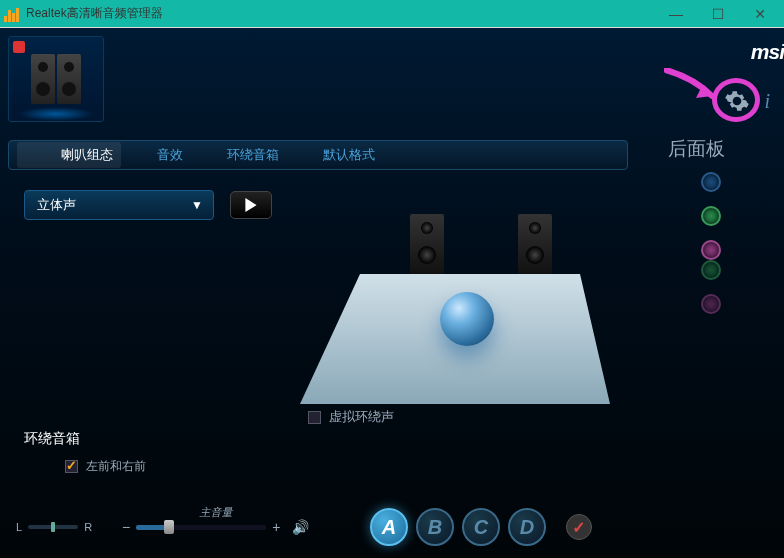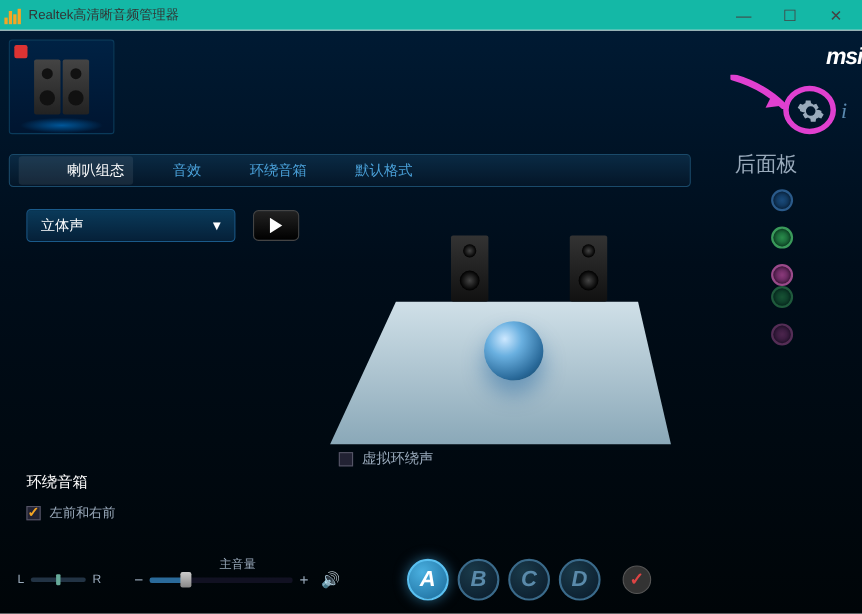--- a/index.html
+++ b/index.html
@@ -60,31 +60,31 @@
 .floor { position: absolute; bottom: 0; left: 0; width: 100%; height: 130px; }
 .spk3d { position: absolute; width: 34px; height: 60px; background: linear-gradient(180deg, #333 0%, #111 100%); border-radius: 2px; }
 .spk3d::before, .spk3d::after { content: ""; position: absolute; left: 50%; transform: translateX(-50%); border-radius: 50%; background: radial-gradient(circle, #444 0%, #000 70%); }
 .spk3d::before { width: 12px; height: 12px; top: 8px; }
 .spk3d::after { width: 18px; height: 18px; bottom: 10px; }
 .spk3d.l { left: 110px; top: 0; }
 .spk3d.r { left: 218px; top: 0; }
 .orb { position: absolute; left: 140px; top: 78px; width: 54px; height: 54px; border-radius: 50%; background: radial-gradient(circle at 35% 30%, #cde8ff 0%, #6ab0e0 30%, #2a6a9a 70%, #0a3a5a 100%); box-shadow: 0 12px 20px rgba(0,80,150,0.4); }
 
 .section-title { color: #fff; font-size: 14px; margin-top: 210px; margin-bottom: 10px; }
-.chk-row { display: flex; align-items: center; gap: 8px; margin-bottom: 8px; color: #9ab; font-size: 12px; }
+.chk-row { display: flex; align-items: center; gap: 8px; margin-bottom: 8px; color: #9ab; font-size: 12px; margin-left: 41px; }
 .chk { width: 13px; height: 13px; border: 1px solid #556; background: #223; cursor: pointer; position: relative; }
 .chk.checked::after { content: "✓"; position: absolute; top: -3px; left: 0; color: #f5a623; font-size: 13px; font-weight: bold; }
 .virtual-surround { position: absolute; left: 308px; top: 380px; display: flex; align-items: center; gap: 8px; color: #9ab; font-size: 13px; text-align: center; }
 
 .bottom-bar { position: absolute; bottom: 12px; left: 16px; right: 16px; display: flex; align-items: center; }
 .balance { display: flex; align-items: center; gap: 6px; color: #9ab; font-size: 11px; }
 .bal-track { width: 50px; height: 4px; background: #234; border-radius: 2px; position: relative; }
 .bal-thumb { position: absolute; left: 50%; top: -3px; transform: translateX(-50%); width: 4px; height: 10px; background: #6a9; border-radius: 1px; }
 .vol { margin-left: 30px; position: relative; }
-.vol-label { position: absolute; top: -14px; left: 50%; transform: translateX(-50%); color: #9ab; font-size: 11px; white-space: nowrap; }
+.vol-label { position: absolute; top: -14px; left: 50%; transform: translateX(-50%); color: #9ab; font-size: 11px; white-space: nowrap; font-style: italic; }
 .vol-row { display: flex; align-items: center; gap: 6px; }
 .vol-track { width: 130px; height: 5px; background: linear-gradient(90deg, #2a6a9a 0%, #2a6a9a 25%, #112 25%, #112 100%); border-radius: 2px; position: relative; }
 .vol-thumb { position: absolute; left: 25%; top: -5px; width: 10px; height: 14px; background: linear-gradient(180deg, #ccc 0%, #888 100%); border-radius: 2px; transform: translateX(-50%); }
 .vol-sym { color: #9ab; font-size: 14px; }
 .sound-icon { color: #9ab; font-size: 14px; margin-left: 6px; cursor: pointer; }
 
 .letter-btns { display: flex; gap: 8px; margin-left: 60px; }
 .lbtn { width: 38px; height: 38px; border-radius: 50%; display: flex; align-items: center; justify-content: center; font-size: 20px; font-weight: bold; font-style: italic; cursor: pointer; border: 2px solid #3a6a8a; color: #5a8aaa; background: radial-gradient(circle at 35% 30%, #1a3a4a 0%, #0a1a2a 100%); }
 .lbtn.active { background: radial-gradient(circle at 35% 30%, #4ab0e0 0%, #1a6a9a 100%); color: #fff; border-color: #5ac0f0; box-shadow: 0 0 12px rgba(70,180,240,0.5); }
 

